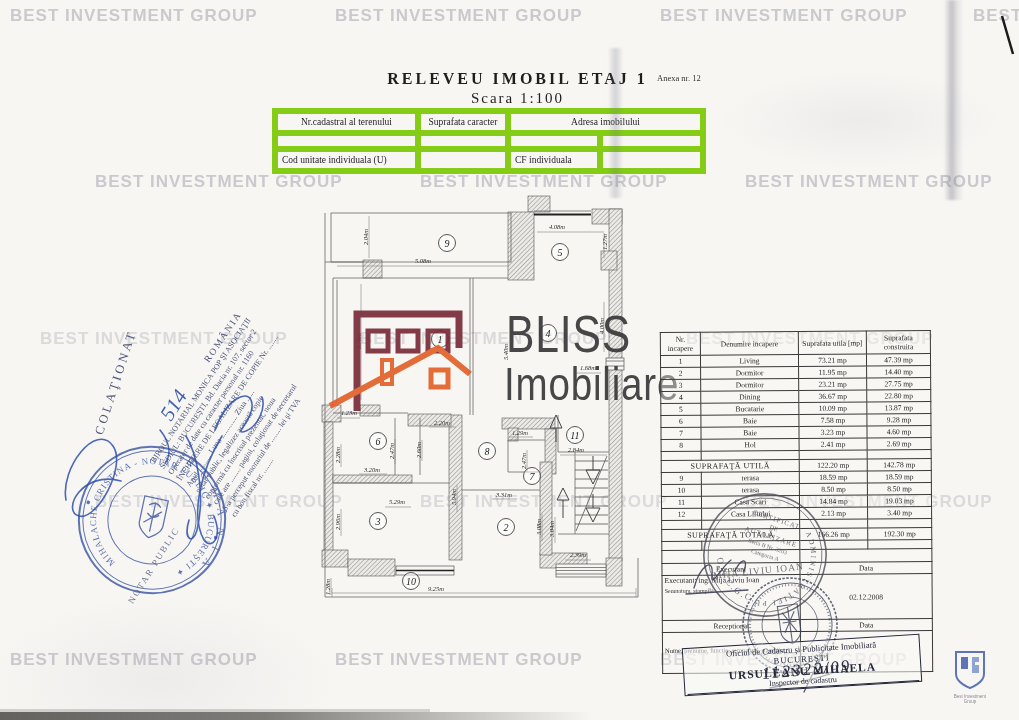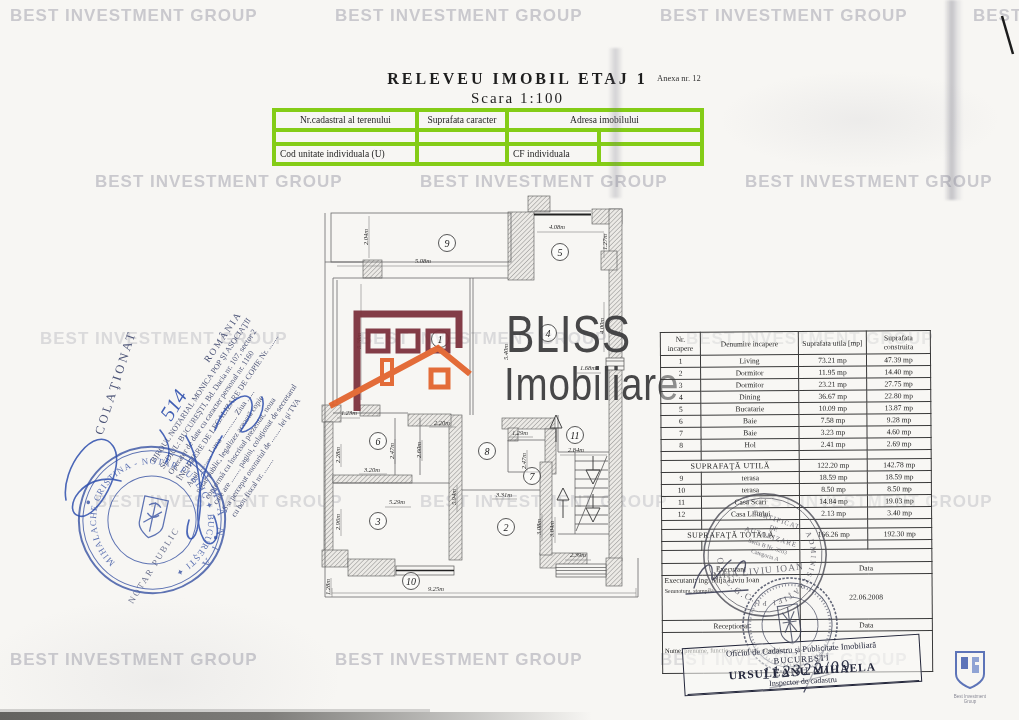--- a/index.html
+++ b/index.html
@@ -14,21 +14,21 @@
       font-size:17px;letter-spacing:1px;color:rgba(152,152,166,.48);white-space:nowrap;}
   .wm.f{color:rgba(152,152,166,.30);}
   
   #title{position:absolute;left:385px;top:70px;width:265px;text-align:center;}
   #title .t1{font-size:16px;font-weight:bold;letter-spacing:3px;}
   #title .t2{font-size:15px;letter-spacing:2px;margin-top:2px;font-family:Liberation Serif, serif;}
   #anexa{position:absolute;left:657px;top:73px;font-size:8.5px;color:#333;}
   
   #toptable{position:absolute;left:272px;top:108px;width:428px;border-collapse:collapse;
             table-layout:fixed;font-size:9.5px;}
-  #toptable td{border:4px solid #84cc16;padding:1px 4px;height:14px;overflow:hidden;}
+  #toptable td{border:6px solid #84cc16;padding:1px 4px;height:14px;overflow:hidden;}
   #toptable .c{text-align:center;}
   #toptable .emptyrow td{height:8px;}
   .sector{font-style:italic;color:#4a4f5e;text-align:center;}
   
   #plan{position:absolute;left:315px;top:190px;}
   
   #bliss{position:absolute;left:320px;top:304px;width:365px;height:110px;opacity:.93;}
   .blisstext{position:absolute;font-family:"Liberation Sans",sans-serif;color:var(--logo-ink);
              transform-origin:0 0;letter-spacing:1px;line-height:1;}
   #bliss-name{left:186px;top:4px;font-size:52px;transform:scaleX(.82);}
@@ -427,21 +427,21 @@
       </tr>
     <tr>
       <td colspan="2">Executant</td>
       <td colspan="2">Data</td>
     </tr>
     <tr>
       <td colspan="2" class="tall">
         <div style="font-size:7.5px">Executant: ing. Mija Liviu Ioan</div>
         <div class="small-label">Semnatura, stampila</div>
       </td>
-      <td colspan="2">22.06.2008</td>
+      <td colspan="2">02.12.2008</td>
     </tr>
     <tr>
       <td colspan="2">Receptionat</td>
       <td colspan="2">Data</td>
     </tr>
     <tr>
       <td colspan="2" class="tall2">
         <div style="font-size:6.5px;margin-top:14px">Nume, prenume, functie, semnatura, stampila</div>
       </td>
       <td colspan="2"></td>

